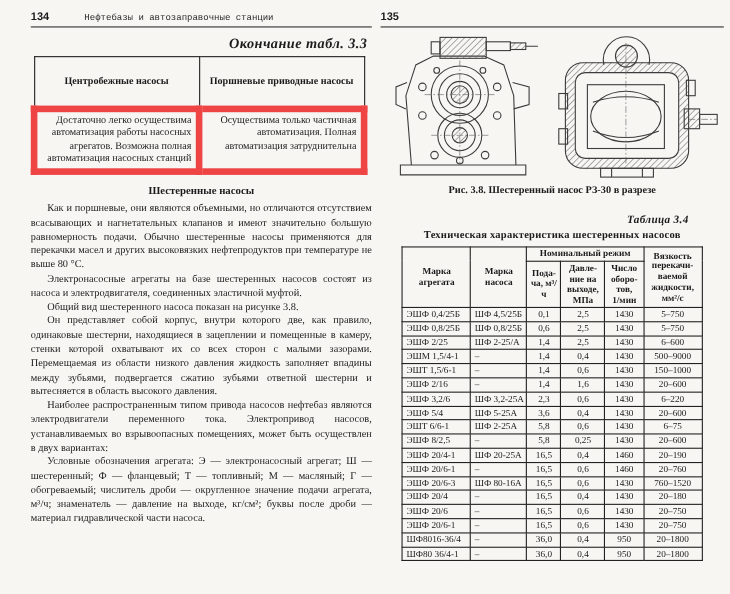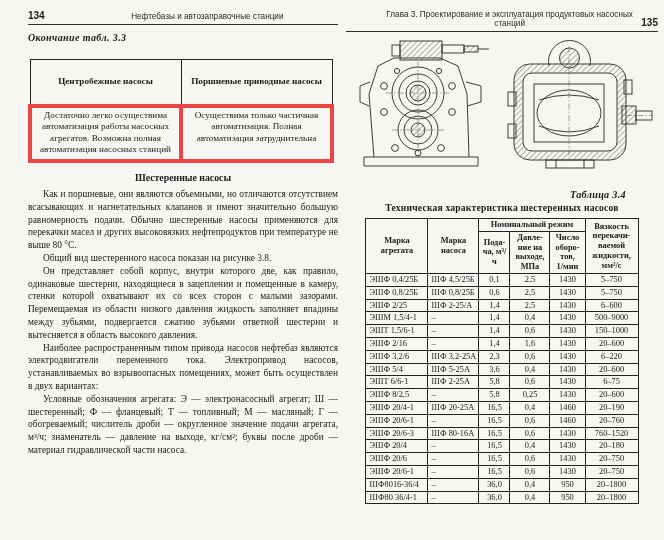--- a/index.html
+++ b/index.html
@@ -16,40 +16,40 @@
   .page-right{left:346px;width:312px;}
 
   
   .running-head{
     display:flex;align-items:flex-end;
     border-bottom:1.6px solid #2e2e2e;
     padding-bottom:3px;
     font-size:8.6px;
   }
   .running-head .pageno{font-weight:bold;font-size:10px;font-family:"Liberation Sans",sans-serif;}
-  .running-head .head-title{flex:1;text-align:center;font-family:Liberation Sans, sans-serif;font-size:8.2px;color:#2a2a2a;padding-left:32px;}
+  .running-head .head-title{flex:1;text-align:left;font-family:Liberation Mono, monospace;font-size:8.2px;color:#2a2a2a;padding-left:32px;}
 
   
   .tbl-cont{
-    margin:7px 4px 16px 0;
-    text-align:left;
+    margin:7px 4px 3px 0;
+    text-align:right;
     font-style:italic;font-weight:bold;
-    font-size:10px;letter-spacing:.4px;
+    font-size:13px;letter-spacing:.4px;
   }
 
   
   table{border-collapse:collapse;}
   .t33{width:306px;font-size:9.2px;line-height:11.6px;}
   .t33 th{
     border:1px solid #222;border-bottom:2px solid #222;
     font-weight:bold;text-align:center;padding:16px 3px;
   }
   .t33 td{
-    border:4px solid #ef4444;vertical-align:top;
-    padding:2px 4px 3px 4px;text-align:center;
+    border:6px solid #ef4444;vertical-align:top;
+    padding:2px 4px 3px 4px;text-align:right;
   }
 
   .section-heading{
     text-align:center;font-weight:bold;font-size:9.8px;
     margin:9px 0 5px 0;
   }
   .body-text p{
     margin:0;font-size:9.4px;line-height:12.8px;
     text-align:justify;text-indent:15px;
   }
@@ -111,30 +111,30 @@
         <td>Достаточно легко осуществима автоматизация работы насосных агрегатов. Возможна полная автоматизация насосных станций</td>
         <td>Осуществима только частичная автоматизация. Полная автоматизация затруднительна</td>
       </tr>
     </tbody>
       </table>
 
     <div class="section-heading">Шестеренные насосы</div>
 
     <div class="body-text">
         <p>Как и поршневые, они являются объемными, но отличаются отсутствием всасывающих и нагнетательных клапанов и имеют значительно большую равномерность подачи. Обычно шестеренные насосы применяются для перекачки масел и других высоковязких нефтепродуктов при температуре не выше 80 °С.</p>
+        <p>Электронасосные агрегаты на базе шестеренных насосов состоят из насоса и электродвигателя, соединенных эластичной муфтой.</p>
         <p>Общий вид шестеренного насоса показан на рисунке 3.8.</p>
         <p>Он представляет собой корпус, внутри которого две, как правило, одинаковые шестерни, находящиеся в зацеплении и помещенные в камеру, стенки которой охватывают их со всех сторон с малыми зазорами. Перемещаемая из области низкого давления жидкость заполняет впадины между зубьями, подвергается сжатию зубьями ответной шестерни и вытесняется в область высокого давления.</p>
         <p>Наиболее распространенным типом привода насосов нефтебаз являются электродвигатели переменного тока. Электропривод насосов, устанавливаемых во взрывоопасных помещениях, может быть осуществлен в двух вариантах:</p>
         <p>Условные обозначения агрегата: Э — электронасосный агрегат; Ш — шестеренный; Ф — фланцевый; Т — топливный; М — масляный; Г — обогреваемый; числитель дроби — округленное значение подачи агрегата, м³/ч; знаменатель — давление на выходе, кг/см²; буквы после дроби — материал гидравлической части насоса.</p>
       </div>
   </div>
 
   <div class="page page-right">
     <div class="running-head">
-      <span class="head-title">Глава 3. Проектирование и эксплуатация продуктовых насосных станций</span>
       <span class="pageno">135</span>
     </div>
 
     <div class="figure-row">
 
       <svg width="146" height="134" viewBox="0 0 146 134">
         <defs>
           <pattern id="h1" width="4" height="4" patternUnits="userSpaceOnUse" patternTransform="rotate(45)">
             <line x1="0" y1="0" x2="0" y2="4" stroke="#5a5a5a" stroke-width="0.9"></line>
           </pattern>
@@ -212,20 +212,21 @@
           <rect x="42" y="124" width="48" height="8"></rect>
           <line x1="52" y1="124" x2="52" y2="132"></line>
           <line x1="80" y1="124" x2="80" y2="132"></line>
         </g>
         <g stroke="#6a6a6a" stroke-width="0.6" stroke-dasharray="6 2 1.5 2">
           <line x1="65" y1="10" x2="65" y2="120"></line>
         </g>
       </svg>
     </div>
 
+    <div class="figure-caption">Рис. 3.8. Шестеренный насос РЗ-30 в разрезе</div>
 
     <div class="tbl-label">Таблица 3.4</div>
     <div class="tbl-title">Техническая характеристика шестеренных насосов</div>
 
     <table class="t34">
       <colgroup>
         <col style="width:62px">
           <col style="width:51px">
           <col style="width:31px">
         <col style="width:40px">

